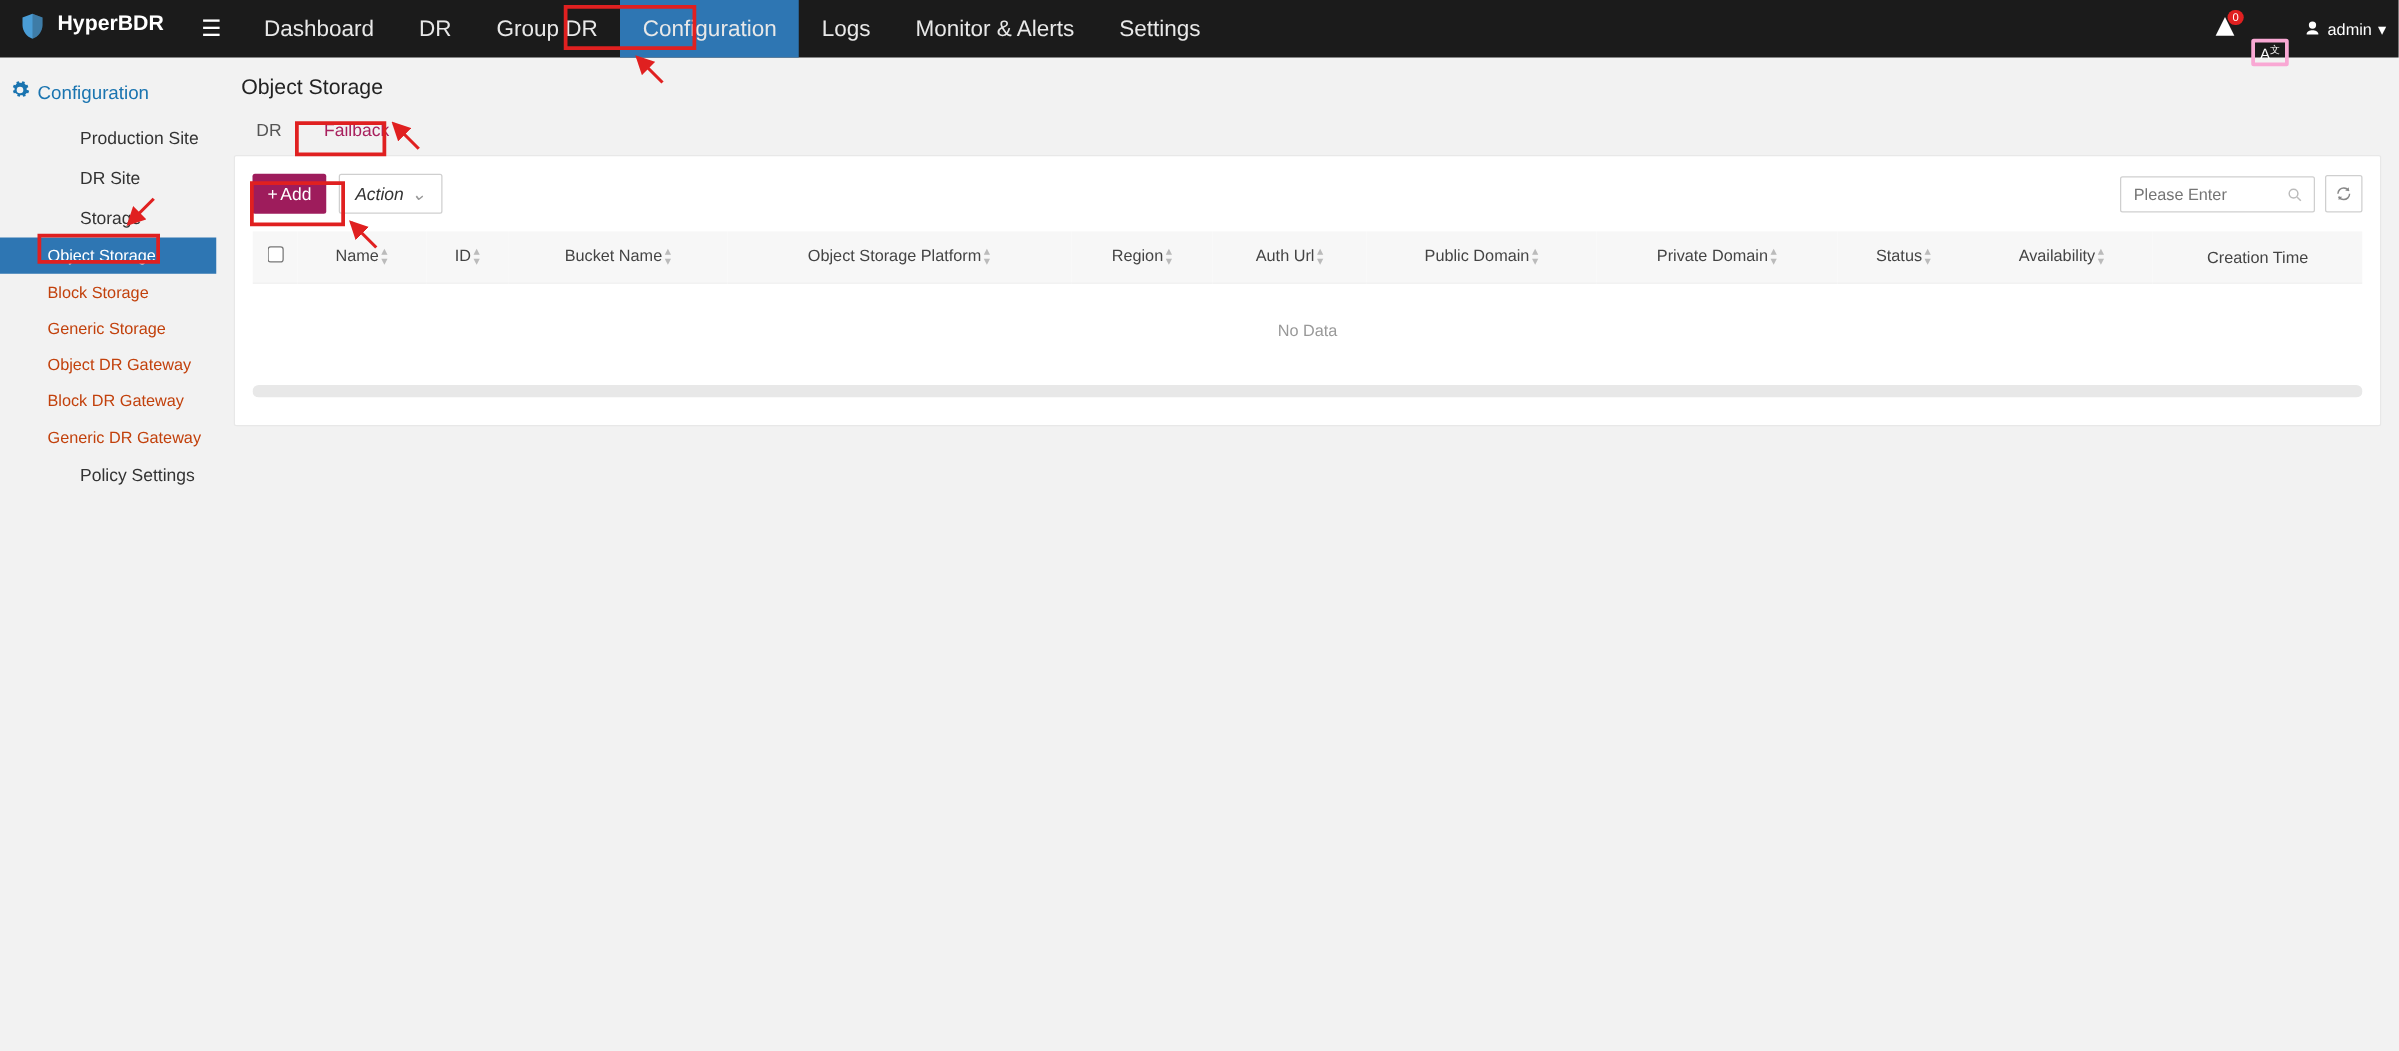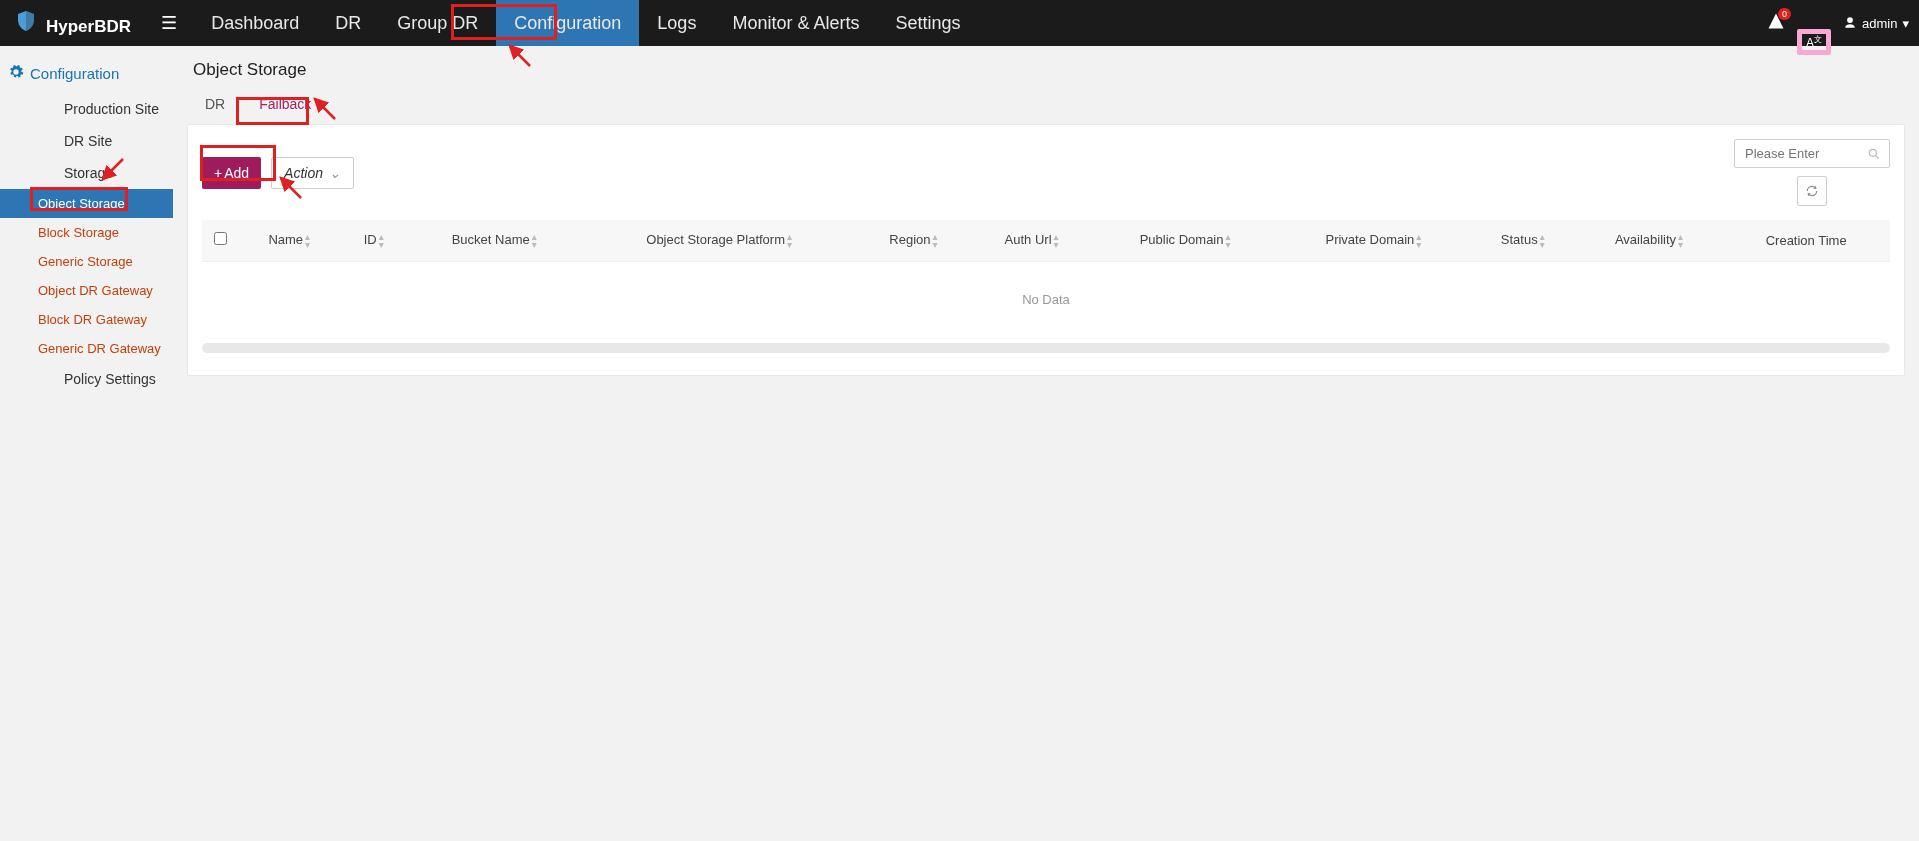--- a/index.html
+++ b/index.html
@@ -1,20 +1,20 @@
 <!DOCTYPE html>
 <html><head>
 <meta charset="utf-8">
 <style>
 * { margin:0; padding:0; box-sizing:border-box; font-family:"Segoe UI",Arial,sans-serif; }
 body { background:#f2f2f2; width:1919px; height:841px; overflow:hidden; position:relative; }
 
 
 .topnav { height:46px; background:#1b1b1b; display:flex; align-items:center; color:#fff; position:relative; }
-.brand { display:flex; align-items:flex-end; padding:0 14px; gap:8px; }
+.brand { display:flex; align-items:flex-start; padding:0 14px; gap:8px; }
 .brand-name { font-size:17px; font-weight:600; }
 .hamburger { padding:0 16px; font-size:18px; cursor:pointer; }
 .nav-items { display:flex; height:100%; }
 .nav-item { display:flex; align-items:center; padding:0 18px; font-size:18px; color:#e8e8e8; cursor:pointer; }
 .nav-item.active { background:#2e76b3; }
 .nav-right { position:absolute; right:10px; top:0; height:46px; display:flex; align-items:center; gap:12px; color:#fff; }
 .badge { position:relative; }
 .badge-dot { position:absolute; top:-4px; right:-6px; background:#e02020; color:#fff; font-size:9px; border-radius:8px; padding:0 4px; line-height:12px; }
 .user { display:flex; align-items:center; gap:5px; font-size:13px; cursor:pointer; }
 
@@ -29,21 +29,21 @@
 .content { flex:1; padding:14px 14px 14px 14px; overflow:hidden; }
 .page-title { font-size:17px; color:#222; margin-bottom:10px; padding-left:6px; }
 .tabs { display:flex; gap:18px; padding-left:10px; margin-bottom:6px; }
 .tab { font-size:14px; color:#555; padding:6px 8px; cursor:pointer; }
 .tab.active { color:#a8215e; }
 
 .panel { background:#fff; border-radius:2px; padding:14px 14px 22px 14px; border:1px solid #e8e8e8; }
 .toolbar { display:flex; align-items:center; gap:10px; }
 .btn-add { background:#9e1c5c; color:#fff; border:none; padding:8px 12px; font-size:14px; cursor:pointer; border-radius:2px; display:flex; align-items:center; gap:2px; }
 .btn-action { background:#fff; border:1px solid #cfcfcf; padding:7px 12px; font-size:14px; cursor:pointer; border-radius:2px; display:flex; align-items:center; gap:6px; color:#333;font-style:italic; }
-.toolbar-right { margin-left:auto; display:flex; gap:8px; align-items:center;flex-direction:column; }
+.toolbar-right { margin-left:auto; display:flex; gap:8px; align-items:center; }
 .search { border:1px solid #cfcfcf; border-radius:2px; padding:6px 28px 6px 10px; font-size:13px; width:156px; color:#999; background:#fff; position:relative; }
 .search input { border:none; outline:none; width:100%; font-size:13px; color:#333; }
 .search-icon { position:absolute; right:8px; top:7px; color:#bbb; }
 .refresh-btn { border:1px solid #cfcfcf; width:30px; height:30px; border-radius:2px; background:#fff; display:flex; align-items:center; justify-content:center; cursor:pointer; color:#666; }
 
 .table-wrap { margin-top:14px; overflow-x:auto; }
 table { border-collapse:collapse; width:100%; min-width:1360px; }
 thead th { background:#f7f7f7; font-weight:500; font-size:13px; color:#444; text-align:center; padding:12px 10px; border-bottom:1px solid #eee; white-space:nowrap; }
 .sort { color:#bbb; font-size:10px; display:inline-block; line-height:8px; vertical-align:middle; margin-left:2px; }
 .checkbox-cell { width:36px; text-align:center; }
@@ -81,21 +81,21 @@
     <div class="nav-item">Monitor &amp; Alerts</div>
     <div class="nav-item">Settings</div>
   </div>
   <div class="nav-right">
     <span class="badge">
       <svg width="18" height="18" viewBox="0 0 24 24">
           <path fill="#fff" d="M12 2L2 22h20L12 2z"></path>
         </svg>
       <span class="badge-dot">0</span>
     </span>
-    <span style="border:5px solid #f9a8d4;padding:0 4px;font-size:12px;border-radius:2px;margin-top:38px;">
+    <span style="border:3px solid #f9a8d4;padding:0 4px;font-size:12px;border-radius:2px;margin-top:38px;">
       <span>A</span><sup style="font-size:8px;">文</sup>
     </span>
     <span class="user">
       <svg width="14" height="14" viewBox="0 0 24 24">
           <path fill="#fff" d="M12 12a5 5 0 100-10 5 5 0 000 10zm0 2c-4 0-8 2-8 5v1h16v-1c0-3-4-5-8-5z"></path>
         </svg>
       <span>admin</span>
       <span>▾</span>
     </span>
   </div>

